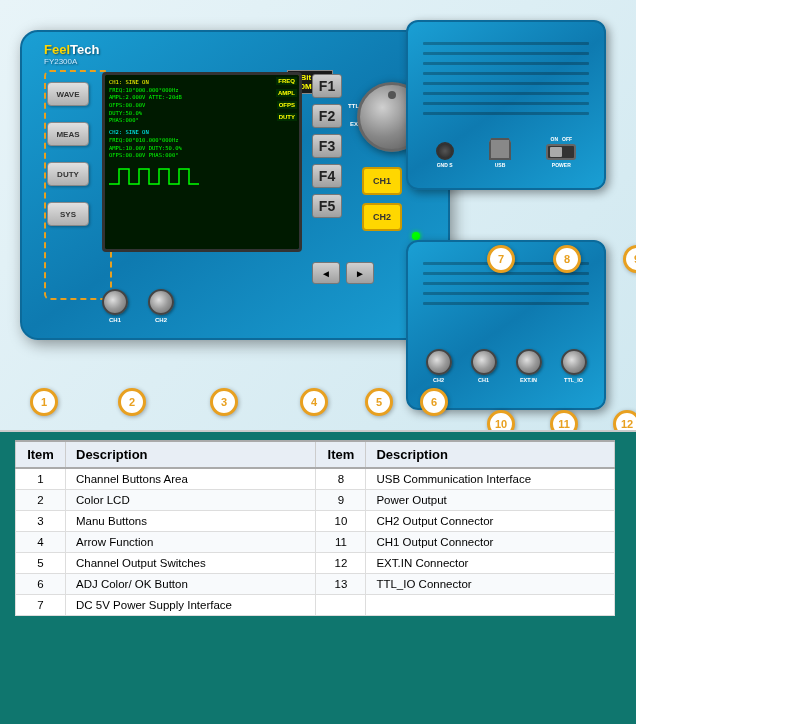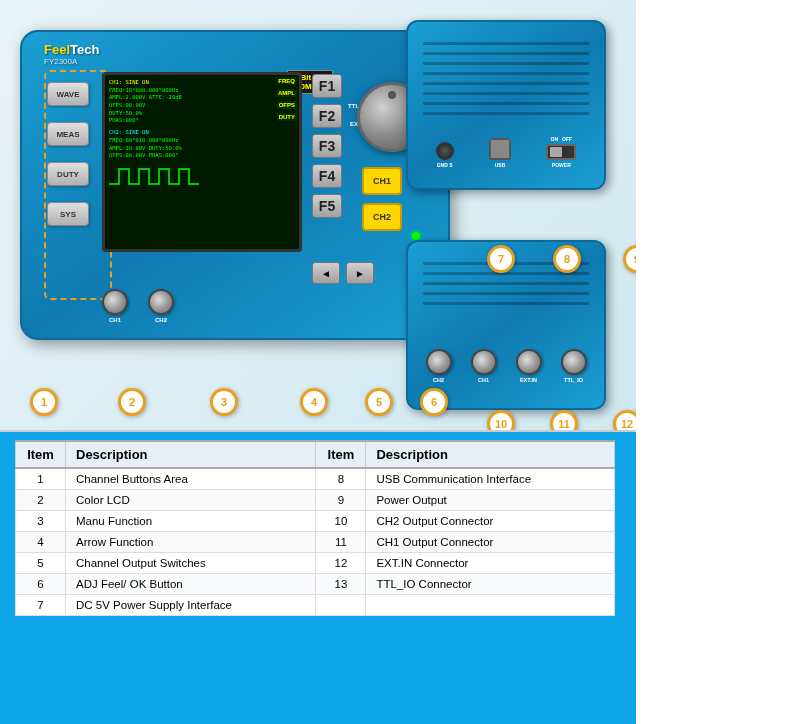--- a/index.html
+++ b/index.html
@@ -363,21 +363,21 @@
       font-size: 5.5px;
       color: white;
       font-weight: bold;
       text-align: center;
     }
 
     
     .table-area {
       width: 100%;
       flex: 1;
-      background: #0ea5e9;
+      background: #0f766e;
       padding: 8px 21px 8px 15px;
       border-top: 2px solid #ccc;
     }
 
     table {
       width: 100%;
       border-collapse: collapse;
       background: white;
       font-size: 12px;
     }
@@ -633,39 +633,39 @@
     <td>USB Communication Interface</td>
   </tr>
           <tr>
     <td class="item-num">2</td>
     <td>Color LCD</td>
     <td class="item-num">9</td>
     <td>Power Output</td>
   </tr>
           <tr>
     <td class="item-num">3</td>
-    <td>Manu Function</td>
+    <td>Manu Buttons</td>
     <td class="item-num">10</td>
     <td>CH2 Output Connector</td>
   </tr>
           <tr>
     <td class="item-num">4</td>
     <td>Arrow Function</td>
     <td class="item-num">11</td>
     <td>CH1 Output Connector</td>
   </tr>
           <tr>
     <td class="item-num">5</td>
     <td>Channel Output Switches</td>
     <td class="item-num">12</td>
     <td>EXT.IN  Connector</td>
   </tr>
           <tr>
     <td class="item-num">6</td>
-    <td>ADJ Feel/ OK Button</td>
+    <td>ADJ Color/ OK Button</td>
     <td class="item-num">13</td>
     <td>TTL_IO Connector</td>
   </tr>
           <tr>
     <td class="item-num">7</td>
     <td>DC 5V Power Supply Interface</td>
     <td class="item-num"></td>
     <td></td>
   </tr>
         </tbody>

